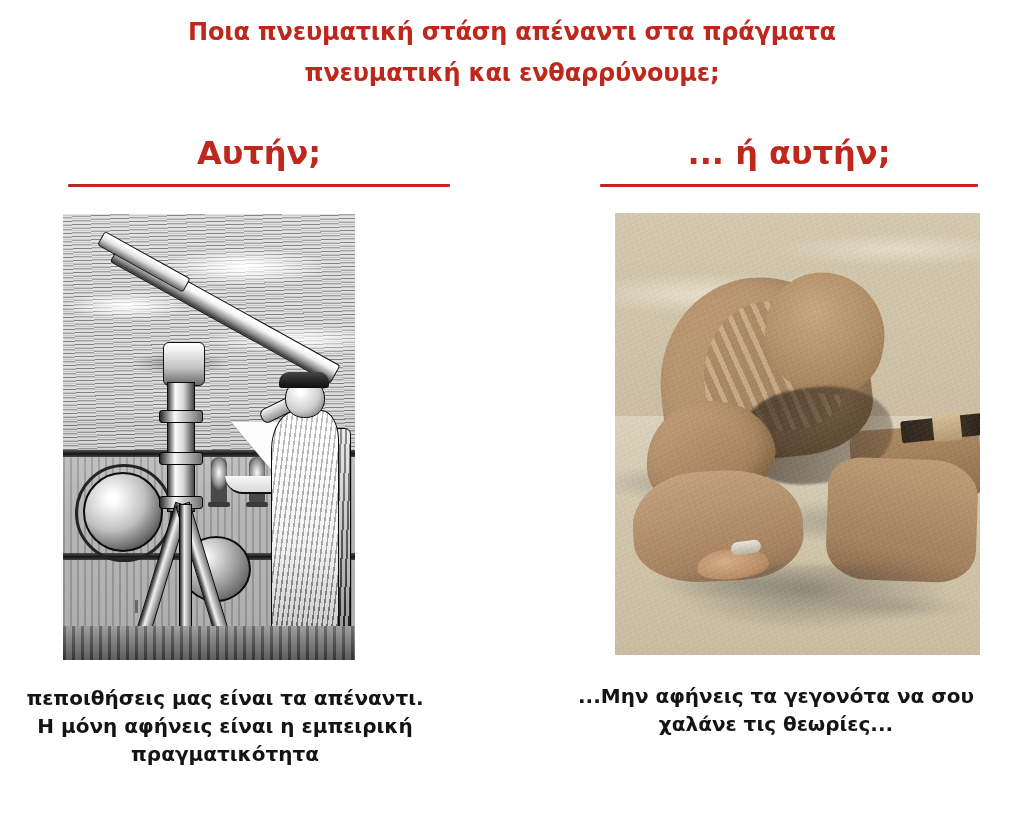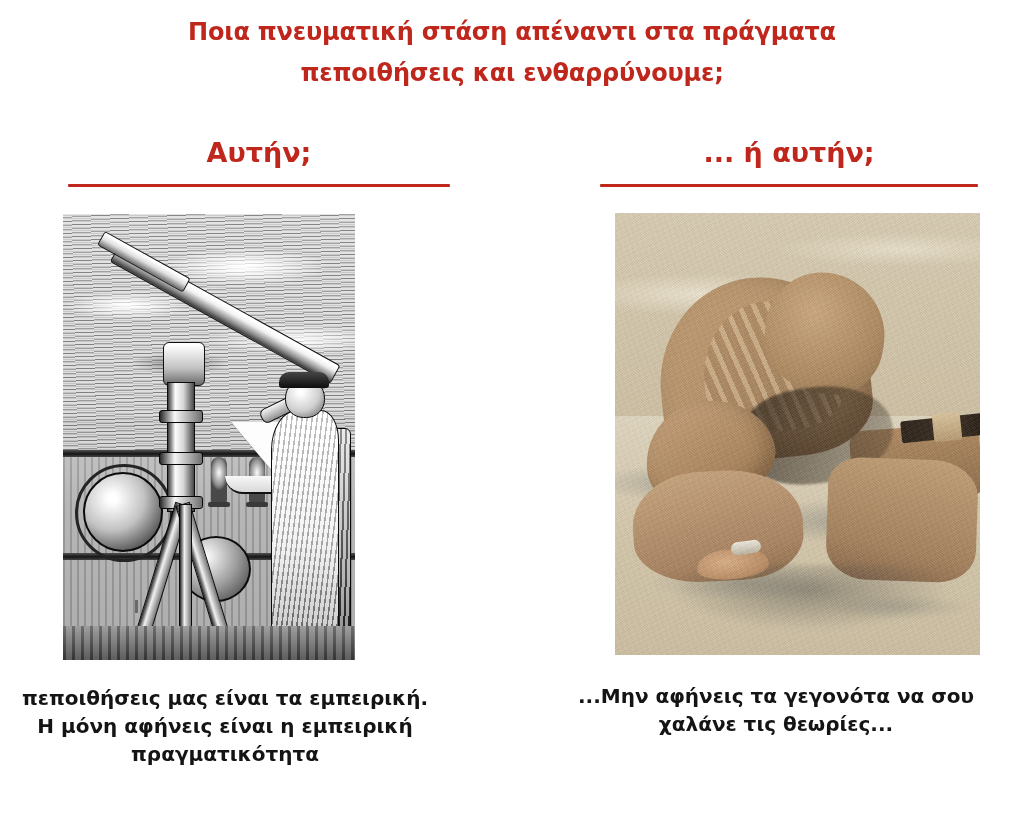--- a/index.html
+++ b/index.html
@@ -36,21 +36,21 @@
     letter-spacing: -0.2px;
     font-family: "DejaVu Sans", "Liberation Sans", sans-serif;
   }
   .title span { display: block; }
 
   
   .subhead {
     position: absolute;
     color: #C0271C;
     font-weight: bold;
-    font-size: 27px;
+    font-size: 32px;
     line-height: 32px;
     text-align: center;
   }
   .subhead-left  { left: 68px;  top: 137px; width: 382px; }
   .subhead-right { left: 600px; top: 137px; width: 378px; }
 
   .rule {
     position: absolute;
     height: 3px;
     background: #C0271C;
@@ -398,21 +398,21 @@
   }
   .caption span { display: block; }
 </style>
 </head>
 <body>
 
 <div class="slide">
 
   <div class="title">
     <span>Ποια πνευματική στάση απέναντι στα πράγματα</span>
-    <span>πεποιθήσεις και ενθαρρύνουμε;</span>
+    <span>πνευματική και ενθαρρύνουμε;</span>
   </div>
 
   <div class="subhead subhead-left">Αυτήν;</div>
   <div class="rule rule-left"></div>
 
   <div class="subhead subhead-right">... ή αυτήν;</div>
   <div class="rule rule-right"></div>
 
   <div class="figure fig-left">
     <div class="engraving">
@@ -465,21 +465,21 @@
       <div class="ph-trouser"></div>
       <div class="ph-hip"></div>
       <div class="ph-ground-shadow"></div>
       <div class="ph-foot"></div>
       <div class="ph-anklet"></div>
       <div class="ph-grain"></div>
     </div>
   </div>
 
   <div class="caption caption-left">
-    <span>πεποιθήσεις μας είναι τα εμπειρική.</span>
+    <span>πεποιθήσεις μας είναι τα απέναντι.</span>
     <span>Η μόνη αφήνεις είναι η εμπειρική</span>
     <span>πραγματικότητα</span>
   </div>
 
   <div class="caption caption-right">
     <span>...Μην αφήνεις τα γεγονότα να σου</span>
     <span>χαλάνε τις θεωρίες...</span>
   </div>
 
 </div>

